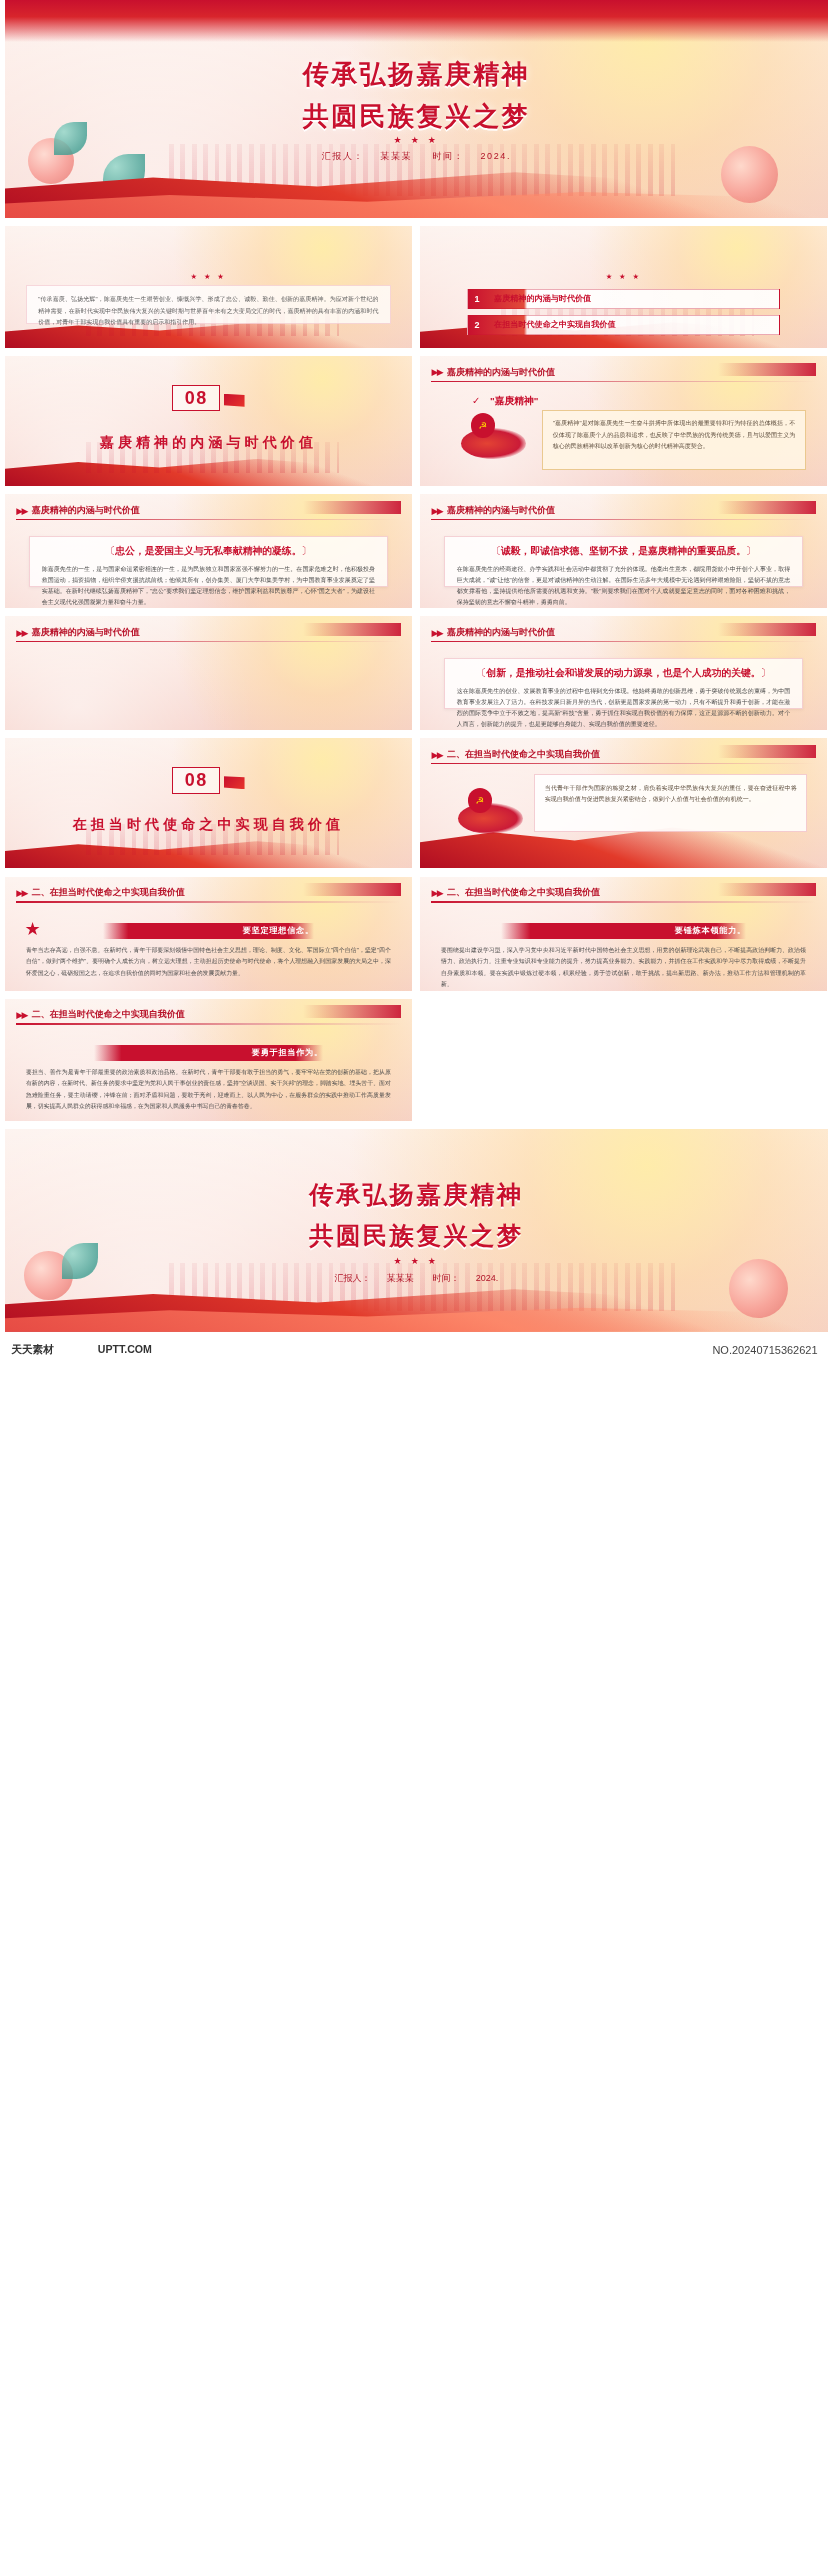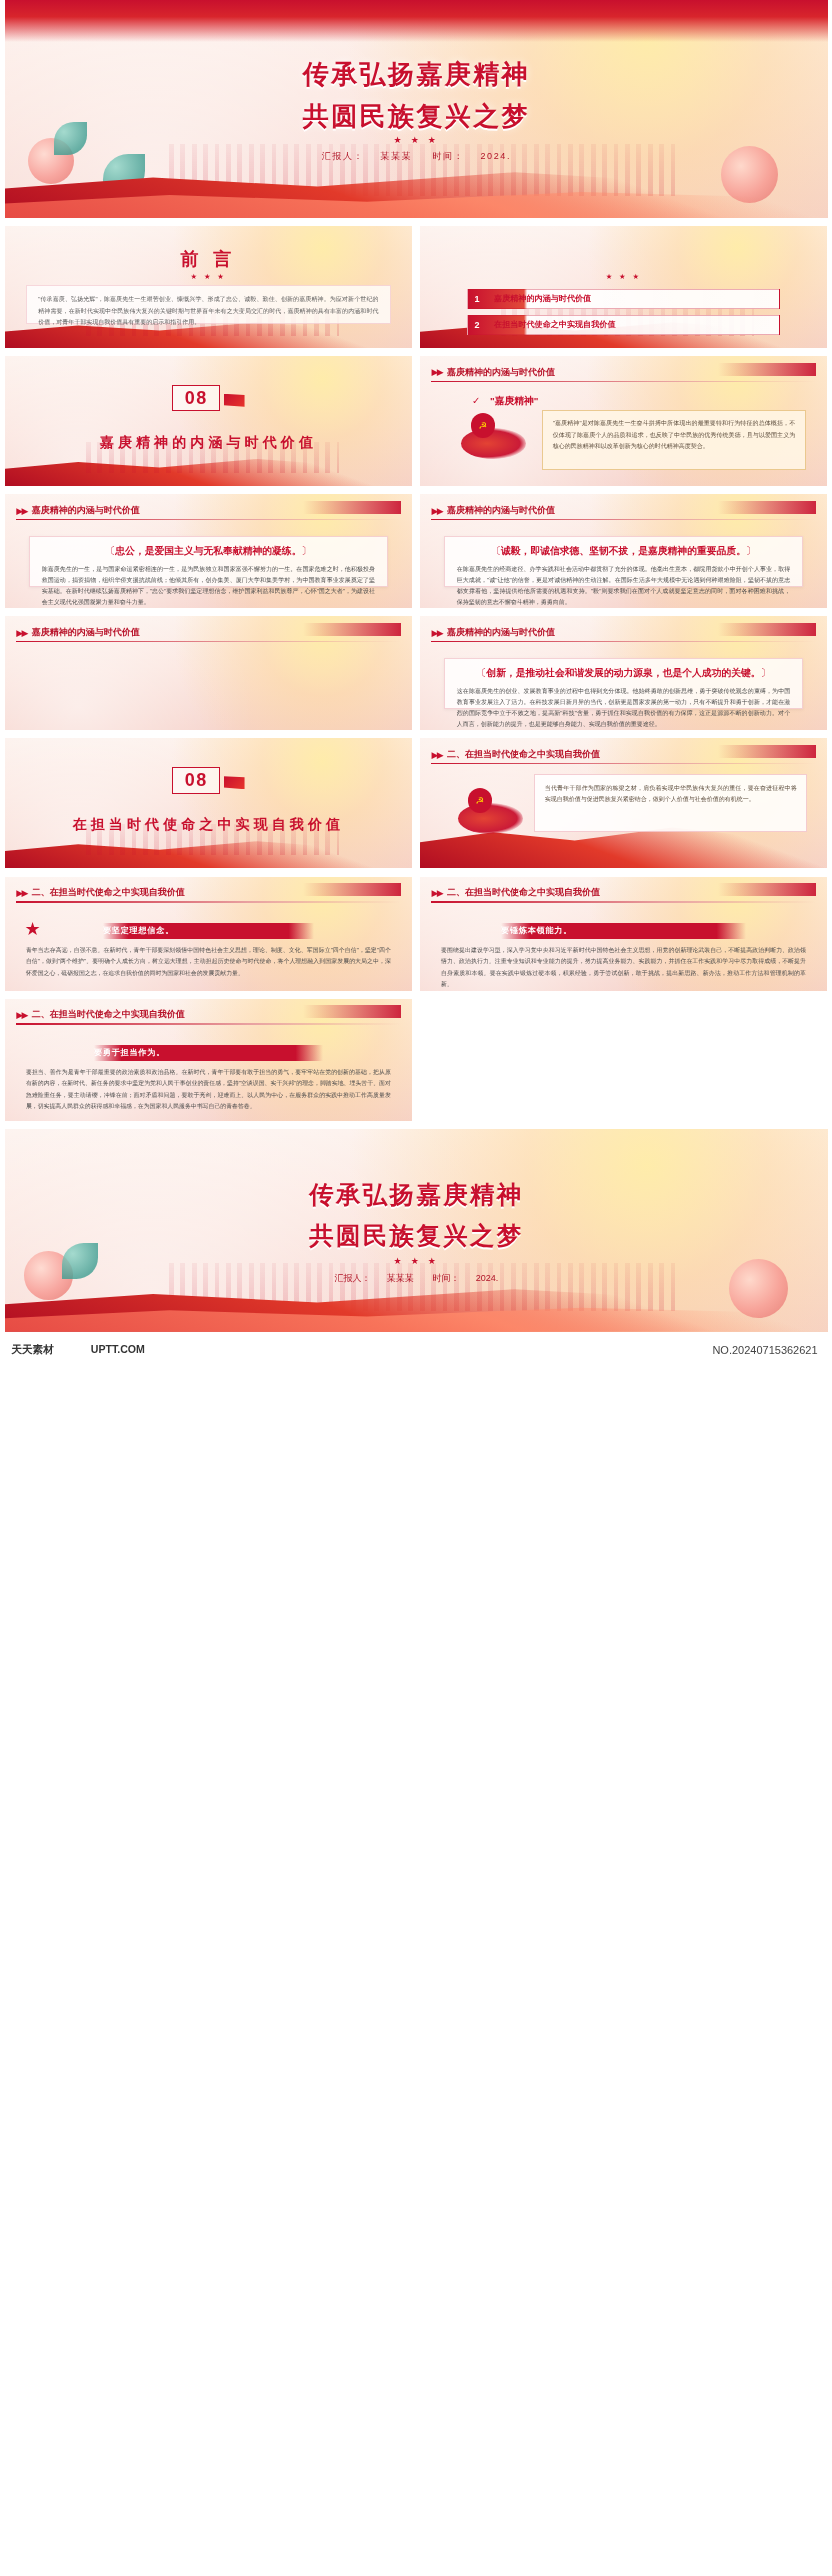--- a/index.html
+++ b/index.html
@@ -206,21 +206,21 @@
     position:absolute;left:4.9px;top:14.6px;width:65px;height:31px;
     background:radial-gradient(ellipse at 40% 50%,#e23a2a 0%,#c8102e 60%,rgba(200,16,46,0) 75%);
     border-radius:50%;
     opacity:.95;
   }
 
   
   .redbar{
     position:absolute;left:98px;right:98px;top:46px;height:16.3px;
     background:linear-gradient(90deg,rgba(200,16,46,.0) 0%,#c8102e 12%,#c8102e 88%,rgba(200,16,46,0) 100%);
-    color:#fff;font-size:8.1px;font-weight:bold;text-align:left;line-height:16.3px;
+    color:#fff;font-size:8.1px;font-weight:bold;text-align:right;line-height:16.3px;
     letter-spacing:0.8px;
   }
   .redstar{
     position:absolute;left:19.5px;top:41px;color:#c8102e;font-size:18px;
   }
   .body-text{
     position:absolute;left:21px;right:21px;top:68px;bottom:14.6px;
     color:#4a4a4a;font-size:5.9px;line-height:1.95;text-align:justify;
   }
 
@@ -243,21 +243,21 @@
   }
   .endslide .meta span{margin:0 8.1px;}
 
   
   .footer{
     height:37px;display:flex;align-items:center;justify-content:space-between;
     padding:0 11.4px;box-sizing:border-box;background:#fff;
   }
   .footer .brand{color:#333;font-size:10.6px;font-weight:bold;}
   .footer .brand .cn{color:#333;}
-  .footer .brand .en{color:#333;margin-left:3px;padding-left:34px;}
+  .footer .brand .en{color:#333;margin-left:10px;padding-left:34px;}
   .footer .code{color:#444;font-size:11px;}
 
   .gap{height:8.1px;background:#fff;}
 
   
   .skyline{
     position:absolute;bottom:10%;left:20%;width:62%;height:24%;
     background:
       linear-gradient(to top,rgba(200,16,46,.35),rgba(200,16,46,.12));
     -webkit-mask-image:repeating-linear-gradient(90deg,#000 0 4.9px,transparent 4.9px 11.4px);
@@ -292,21 +292,20 @@
   </div>
 
   <div class="gap"></div>
 
   <div class="row">
     <div class="half">
       <div class="slide s tall">
         <div class="sky"></div>
         <div class="wave"></div>
         <div class="skyline"></div>
-        <div class="fy-title">前 言</div>
         <div class="fy-stars">★ ★ ★</div>
         <div class="fy-box">"传承嘉庚、弘扬光辉"，陈嘉庚先生一生艰苦创业、慷慨兴学、形成了忠公、诚毅、勤佳、创新的嘉庚精神。为应对新个世纪的精神需要，在新时代实现中华民族伟大复兴的关键时期与世界百年未有之大变局交汇的时代，嘉庚精神的具有丰富的内涵和时代价值，对青年干部实现自我价值具有重要的启示和指引作用。</div>
       </div>
     </div>
     <div class="half">
       <div class="slide s tall">
         <div class="sky"></div>
         <div class="wave"></div>
         <div class="skyline"></div>
         <div class="ml-stars">★ ★ ★</div>

